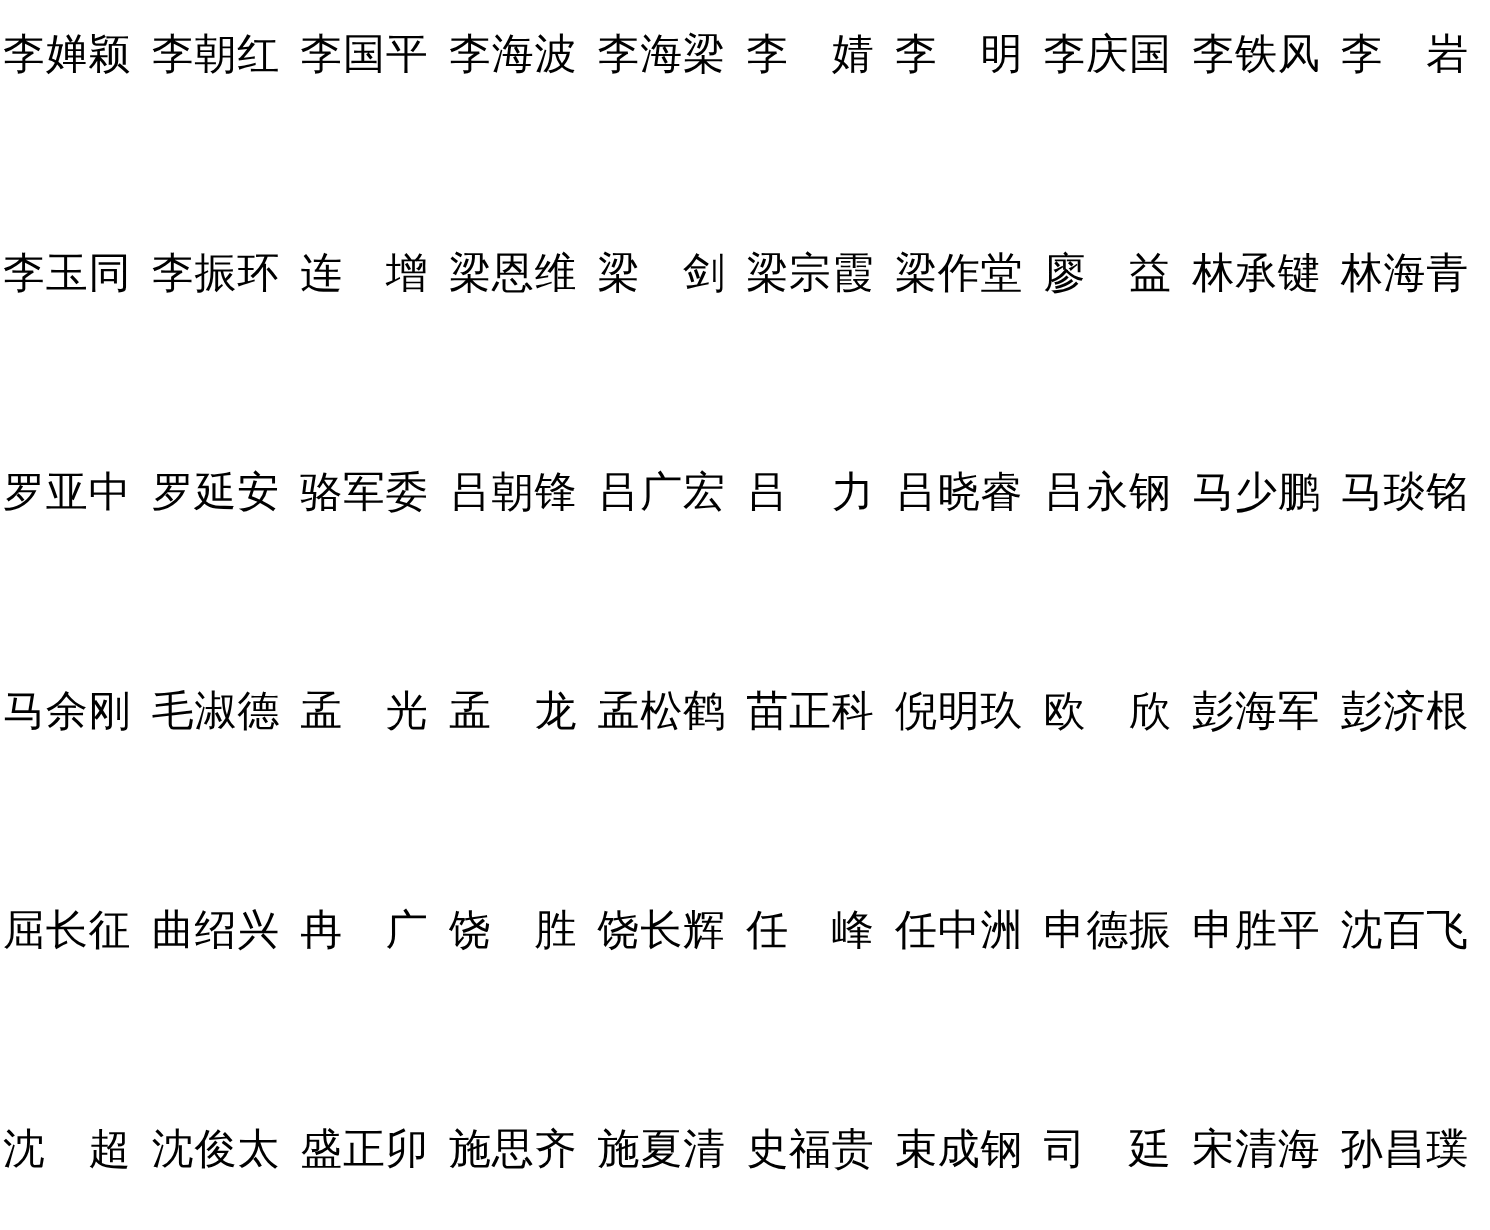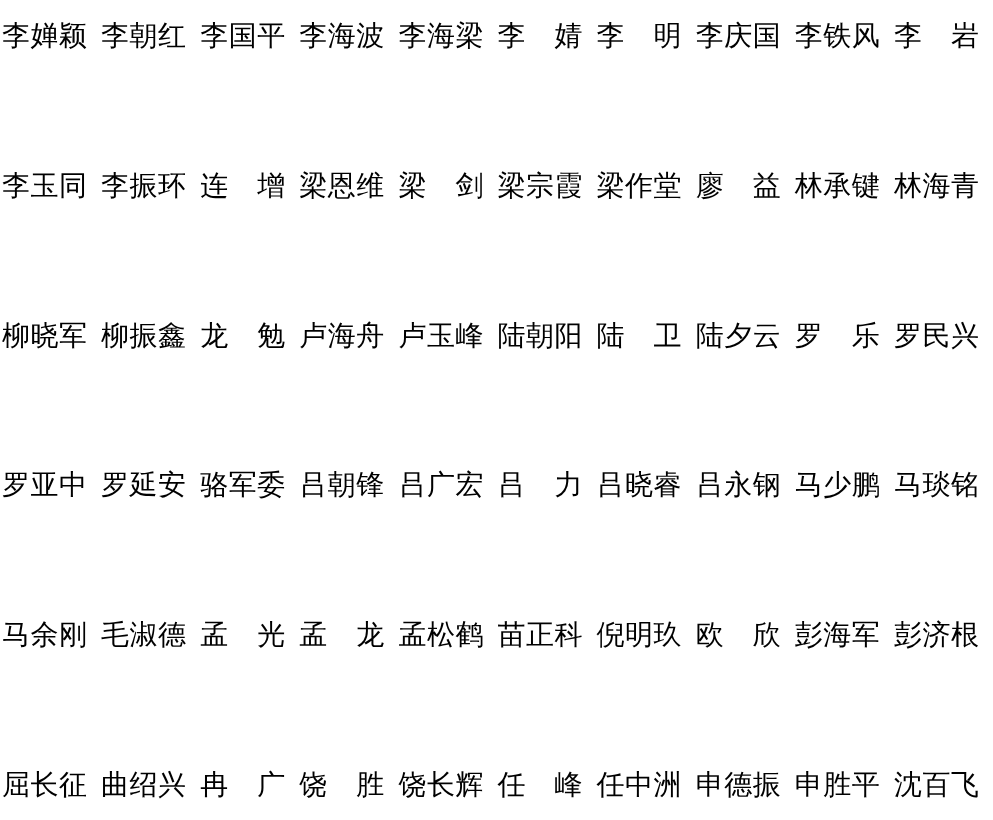--- a/index.html
+++ b/index.html
@@ -13,21 +13,21 @@
     overflow: hidden;
     font-family: "Liberation Sans", "DejaVu Sans", sans-serif;
   }
   .name-grid {
     box-sizing: border-box;
     width: 993px;
     height: 820px;
     display: flex;
     flex-direction: column;
     justify-content: space-between;
-    padding: 2px 0 1px 0;
+    padding: 2px 0 20px 0;
   }
   .name-row {
     display: grid;
     grid-template-columns: repeat(10, 1fr);
     align-items: center;
     height: 68px;
     padding-left: 2px;
     box-sizing: border-box;
   }
   .name-cell {
@@ -62,32 +62,20 @@
       <span class="name-cell">连　增</span>
       <span class="name-cell">梁恩维</span>
       <span class="name-cell">梁　剑</span>
       <span class="name-cell">梁宗霞</span>
       <span class="name-cell">梁作堂</span>
       <span class="name-cell">廖　益</span>
       <span class="name-cell">林承键</span>
       <span class="name-cell">林海青</span>
     </div>
     <div class="name-row">
-      <span class="name-cell">柳晓军</span>
-      <span class="name-cell">柳振鑫</span>
-      <span class="name-cell">龙　勉</span>
-      <span class="name-cell">卢海舟</span>
-      <span class="name-cell">卢玉峰</span>
-      <span class="name-cell">陆朝阳</span>
-      <span class="name-cell">陆　卫</span>
-      <span class="name-cell">陆夕云</span>
-      <span class="name-cell">罗　乐</span>
-      <span class="name-cell">罗民兴</span>
-    </div>
-    <div class="name-row">
       <span class="name-cell">罗亚中</span>
       <span class="name-cell">罗延安</span>
       <span class="name-cell">骆军委</span>
       <span class="name-cell">吕朝锋</span>
       <span class="name-cell">吕广宏</span>
       <span class="name-cell">吕　力</span>
       <span class="name-cell">吕晓睿</span>
       <span class="name-cell">吕永钢</span>
       <span class="name-cell">马少鹏</span>
       <span class="name-cell">马琰铭</span>
@@ -109,13 +97,25 @@
       <span class="name-cell">曲绍兴</span>
       <span class="name-cell">冉　广</span>
       <span class="name-cell">饶　胜</span>
       <span class="name-cell">饶长辉</span>
       <span class="name-cell">任　峰</span>
       <span class="name-cell">任中洲</span>
       <span class="name-cell">申德振</span>
       <span class="name-cell">申胜平</span>
       <span class="name-cell">沈百飞</span>
     </div>
+    <div class="name-row">
+      <span class="name-cell">沈　超</span>
+      <span class="name-cell">沈俊太</span>
+      <span class="name-cell">盛正卯</span>
+      <span class="name-cell">施思齐</span>
+      <span class="name-cell">施夏清</span>
+      <span class="name-cell">史福贵</span>
+      <span class="name-cell">束成钢</span>
+      <span class="name-cell">司　廷</span>
+      <span class="name-cell">宋清海</span>
+      <span class="name-cell">孙昌璞</span>
+    </div>
   </main>
 
 </body></html>

